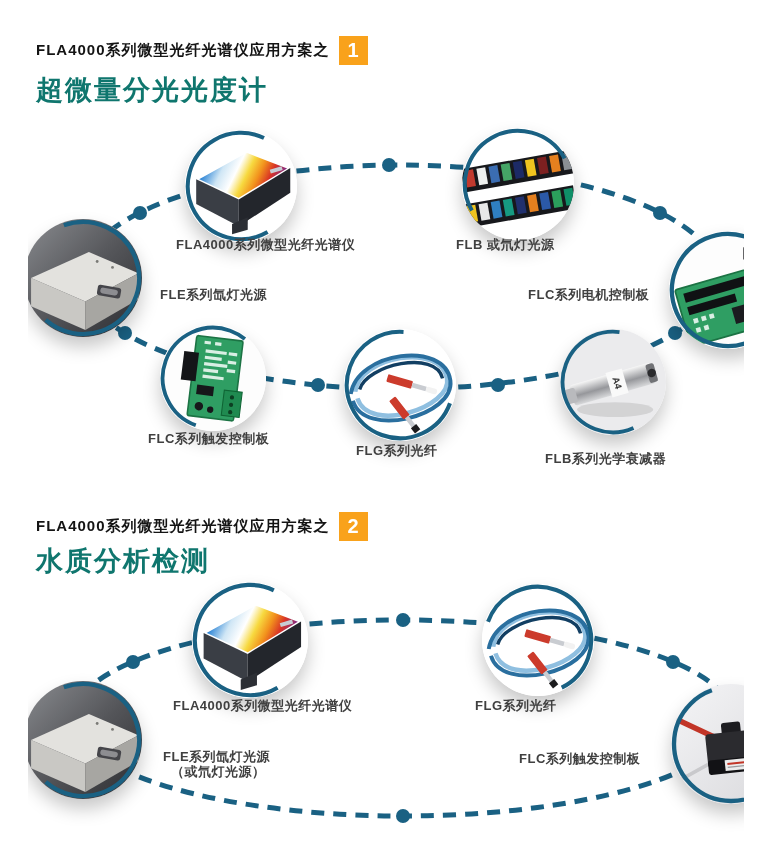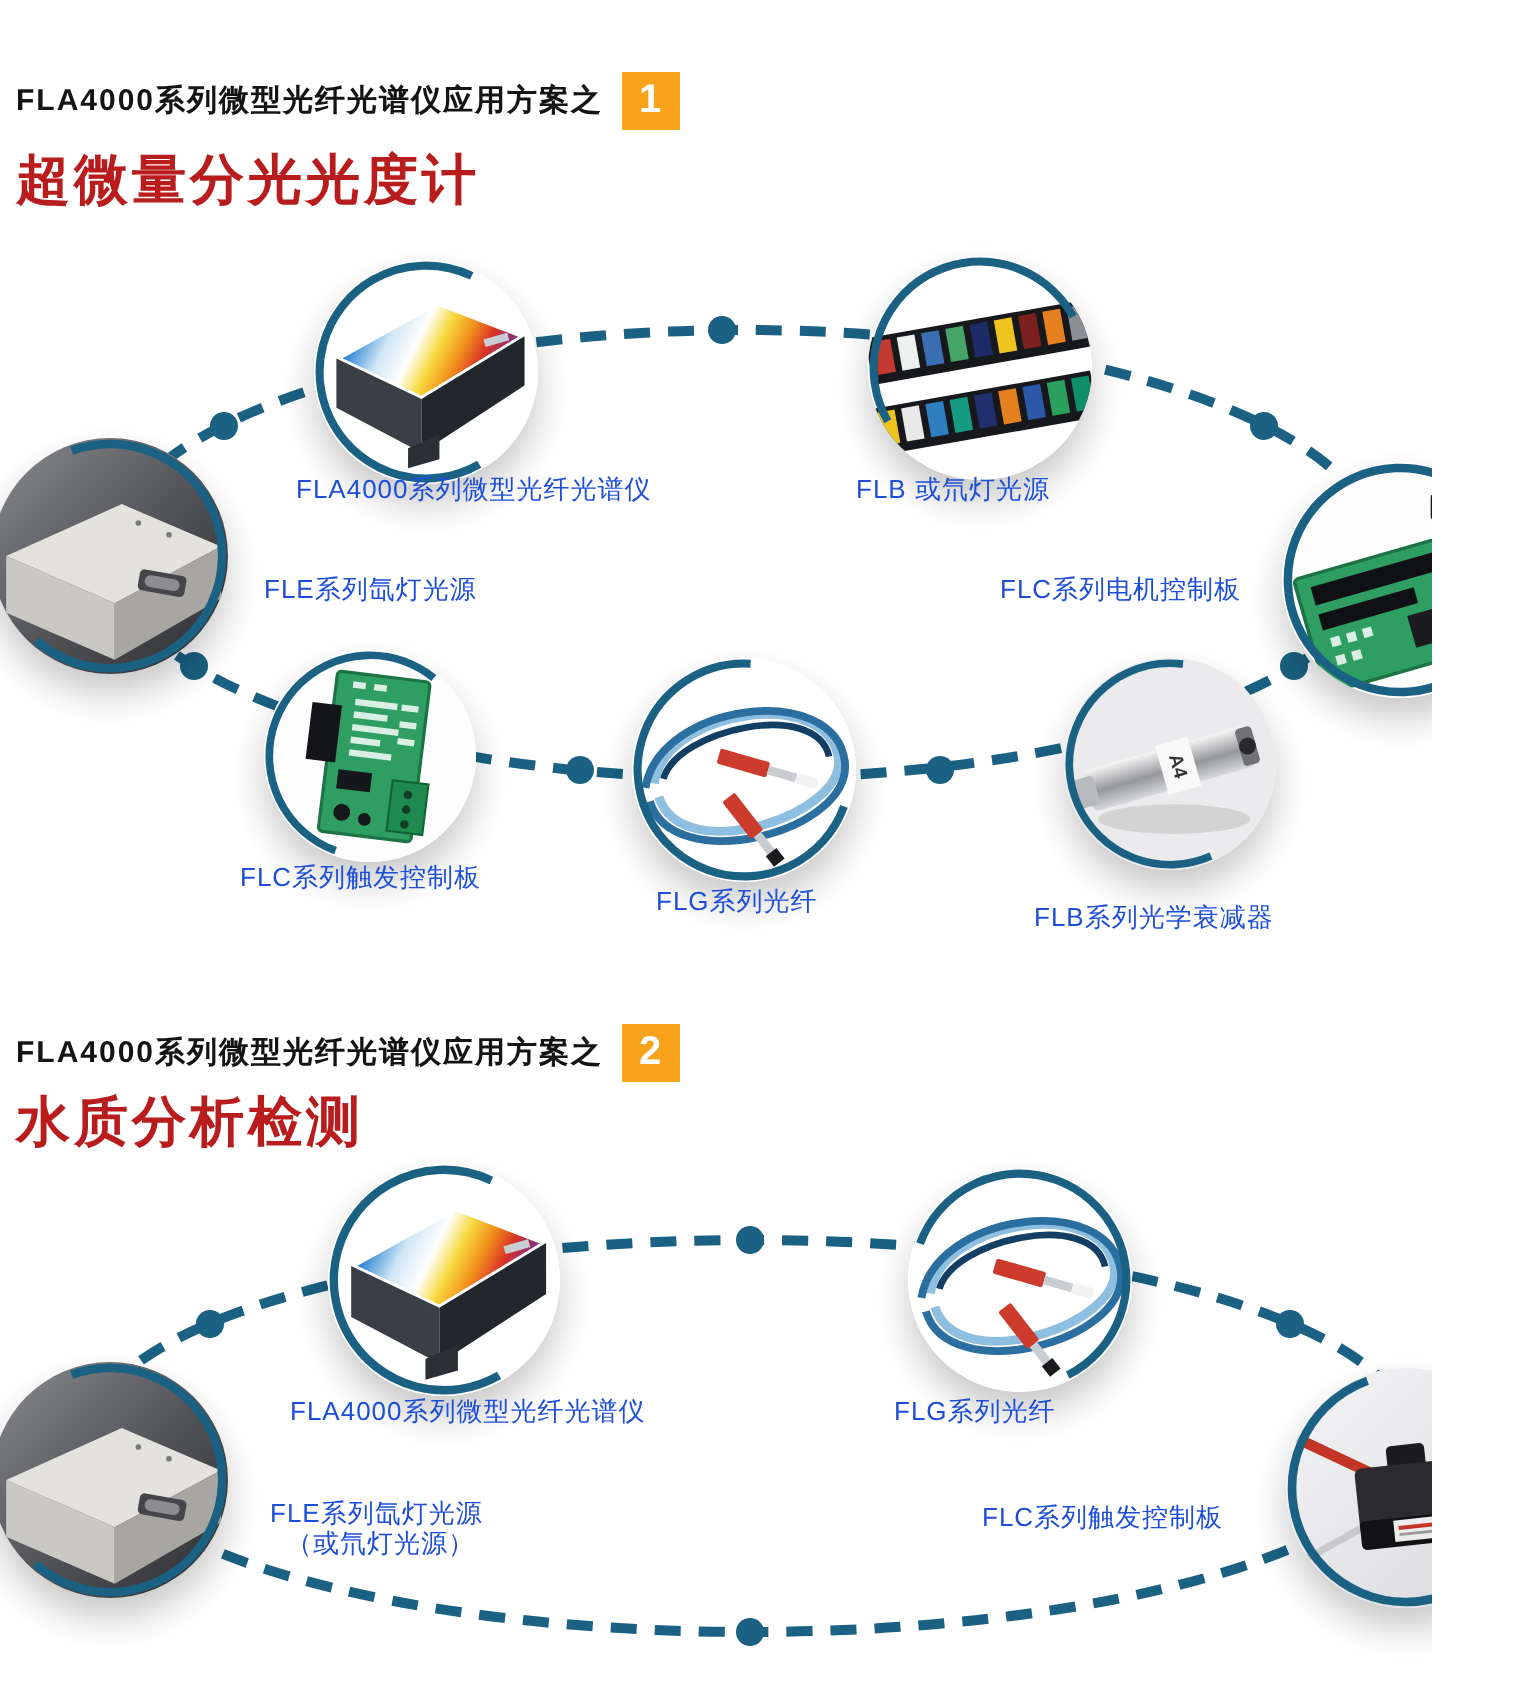--- a/index.html
+++ b/index.html
@@ -1,28 +1,28 @@
 <!DOCTYPE html>
 <html><head>
 <meta charset="utf-8">
 <style>
   html,body{margin:0;padding:0;background:#fff;}
   .page{position:relative;width:716px;height:845px;background:#fff;overflow:hidden;
-        font-family:"Liberation Sans","DejaVu Sans",sans-serif;color:#1b1b1b;}
+        font-family:"Liberation Sans","DejaVu Sans",sans-serif;color:#1b1b1b;margin-left:28px;}
   .header-row{position:absolute;display:flex;align-items:center;gap:9px;}
   .header-text{font-size:15px;font-weight:700;letter-spacing:1px;color:#141414;white-space:nowrap;}
   .badge{width:29px;height:29px;background:#F9A21B;color:#fff;font-size:20px;font-weight:700;
          display:flex;align-items:center;justify-content:center;}
-  .big-title{position:absolute;font-size:27px;font-weight:700;letter-spacing:2px;color:#b91c1c;white-space:nowrap;}
+  .big-title{position:absolute;font-size:27px;font-weight:700;letter-spacing:2px;color:#0f766e;white-space:nowrap;}
   .connector-layer{position:absolute;left:0;top:0;}
   .pcircle{position:absolute;border-radius:50%;background:#fff;box-shadow:0 10px 18px rgba(0,0,0,.22);}
   .art{position:absolute;left:0;top:0;right:0;bottom:0;border-radius:50%;overflow:hidden;}
   .art svg{display:block;width:100%;height:100%;}
   .ring{position:absolute;left:0;top:0;width:100%;height:100%;}
-  .plabel{position:absolute;font-size:13px;font-weight:400;letter-spacing:.5px;color:#1d4ed8;white-space:nowrap;line-height:15px;}
+  .plabel{position:absolute;font-size:13px;font-weight:700;letter-spacing:.5px;color:#404040;white-space:nowrap;line-height:15px;}
   .plabel .sub{display:block;padding-left:8px;}
 </style>
 </head>
 <body>
 
 <div class="page">
 
   <svg width="0" height="0" style="position:absolute">
     <defs>
       <linearGradient id="g_rb" x1="0" y1="0" x2="1" y2="0.25">

